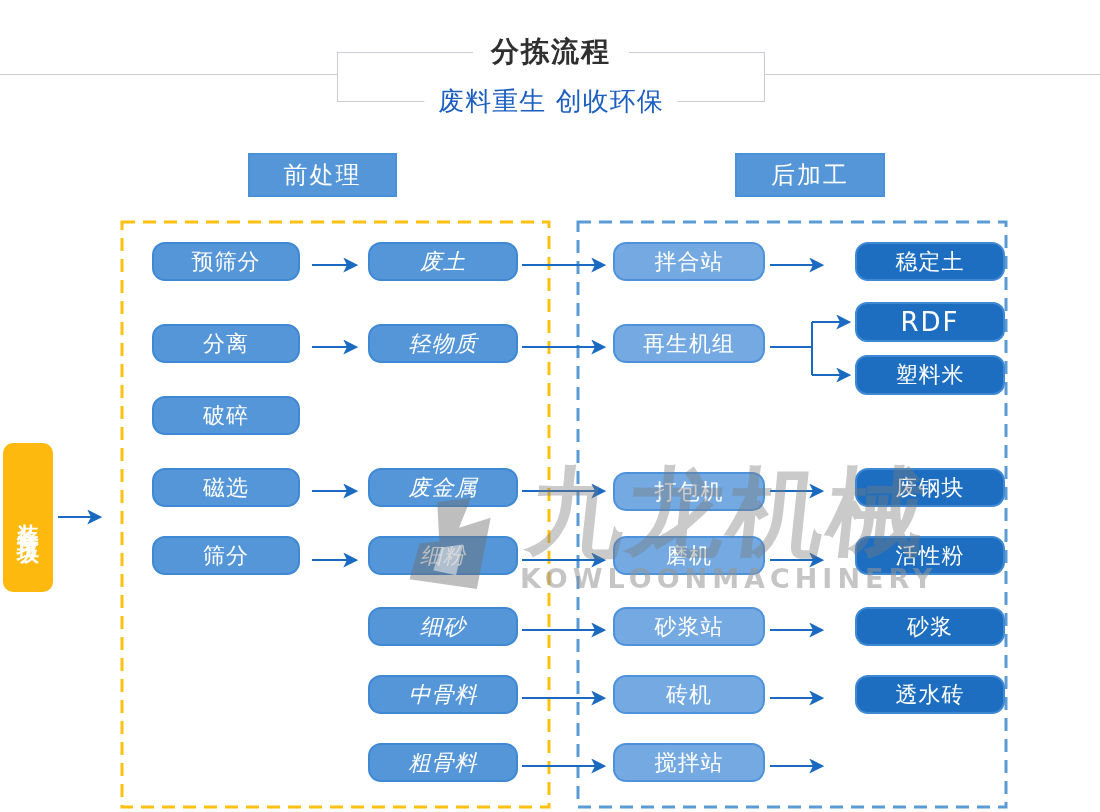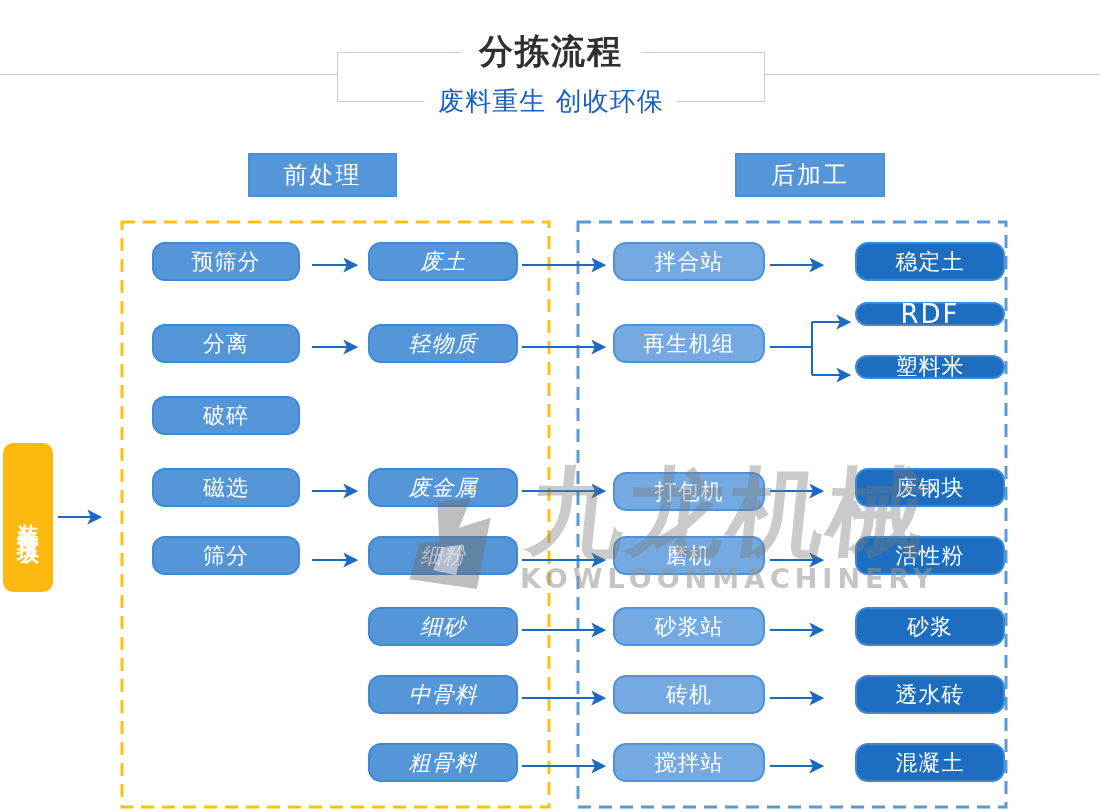--- a/index.html
+++ b/index.html
@@ -4,21 +4,21 @@
 <style>
   html,body{margin:0;padding:0;background:#fff;}
   body{font-family:"DejaVu Sans","Liberation Sans",sans-serif;}
   #stage{position:relative;width:1100px;height:812px;background:#fff;overflow:hidden;}
 
   
   .top-rule{position:absolute;left:0;top:74px;width:1100px;height:1px;background:#C9CDD3;}
   .title-box{position:absolute;left:337px;top:52px;width:426px;height:48px;
              border:1px solid #C9CDD3;background:#fff;}
   .title-main{position:absolute;left:50%;top:0;transform:translate(-50%,-52%);
-              background:#fff;padding:0 18px;font-size:34px;font-weight:bold;
+              background:#fff;padding:0 18px;font-size:28px;font-weight:bold;
               color:#2F2F2F;white-space:nowrap;letter-spacing:2px;}
   .title-sub{position:absolute;left:50%;bottom:0;transform:translate(-50%,52%);
              background:#fff;padding:0 14px;font-size:26px;color:#1C5FC0;
              white-space:nowrap;letter-spacing:1px;}
 
   
   .section-btn{position:absolute;height:44px;border-radius:0;
                background:#5596D8;border:2px solid #4A90D9;color:#fff;
                display:flex;align-items:center;justify-content:center;
                font-size:24px;letter-spacing:2px;box-sizing:border-box;}
@@ -35,21 +35,21 @@
   .node{position:absolute;height:39px;border-radius:13px;box-sizing:border-box;
         display:flex;align-items:center;justify-content:center;color:#fff;
         font-size:22px;letter-spacing:1px;border:2px solid #3E88D4;}
   .n-mid{background:#5596D8;border-color:#3E88D4;}
   .n-light{background:#74AAE1;border-color:#4D92DB;}
   .n-dark{background:#1D6EC1;border-color:#3E88D4;}
   .col-a{left:152px;width:148px;}
   .col-b{left:368px;width:150px;font-style:italic;}
   .col-c{left:613px;width:152px;}
   .col-d{left:855px;width:150px;}
-  .small{height:24px;border-radius:12px;}
+  .small{height:40px;border-radius:12px;}
   .latin{font-size:26px;letter-spacing:2px;}
 
   
   #overlay{position:absolute;left:0;top:0;width:1100px;height:812px;pointer-events:none;}
 
   
   .watermark{position:absolute;left:398px;top:460px;width:580px;height:140px;
              z-index:9;pointer-events:none;}
   .wm-logo{position:absolute;left:8px;top:38px;}
   .wm-cn{position:absolute;left:130px;top:2px;font-size:97px;font-weight:bold;
@@ -143,21 +143,20 @@
   <div class="node n-mid col-b" style="top:607px">细砂</div>
   <div class="node n-light col-c" style="top:607px">砂浆站</div>
   <div class="node n-dark col-d" style="top:607px">砂浆</div>
 
   <div class="node n-mid col-b" style="top:675px">中骨料</div>
   <div class="node n-light col-c" style="top:675px">砖机</div>
   <div class="node n-dark col-d" style="top:675px">透水砖</div>
 
   <div class="node n-mid col-b" style="top:743px">粗骨料</div>
   <div class="node n-light col-c" style="top:743px">搅拌站</div>
-  <div class="node n-dark col-d" style="top:743px">混凝土</div>
 
   <div class="watermark">
     <svg class="wm-logo" width="112" height="94" viewBox="0 0 110 95">
       <path d="M30,4 L64,0 L52,30 L84,20 L70,92 L2,82 L12,46 L32,44 Z" fill="rgba(110,110,110,0.45)"></path>
       <path d="M34,50 L56,47 L49,78 L26,73 Z" fill="rgba(240,240,240,0.55)"></path>
     </svg>
     <div class="wm-cn">九龙机械</div>
     <div class="wm-en">KOWLOONMACHINERY</div>
   </div>
 

